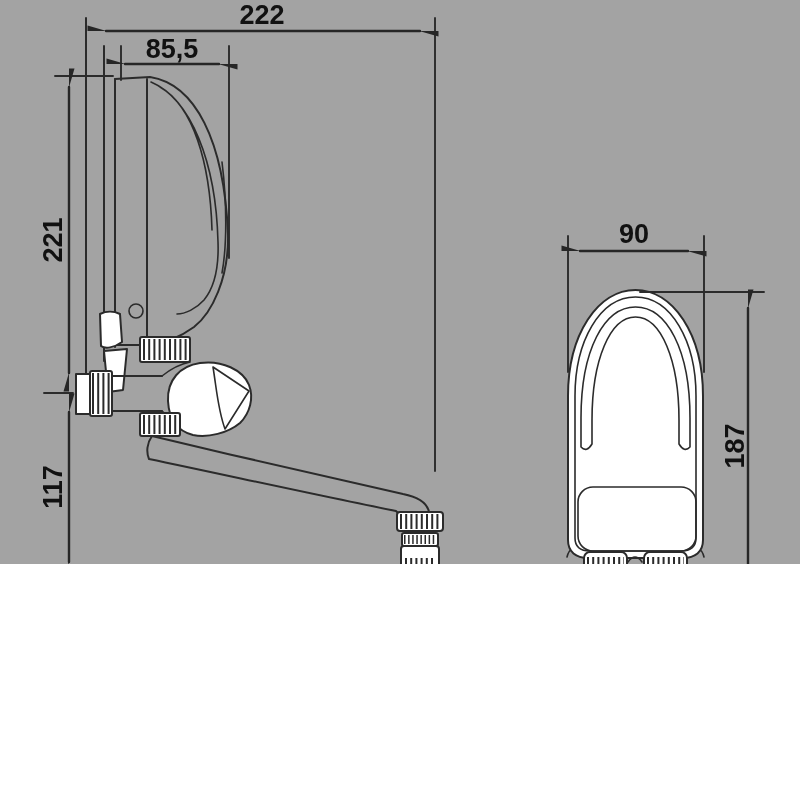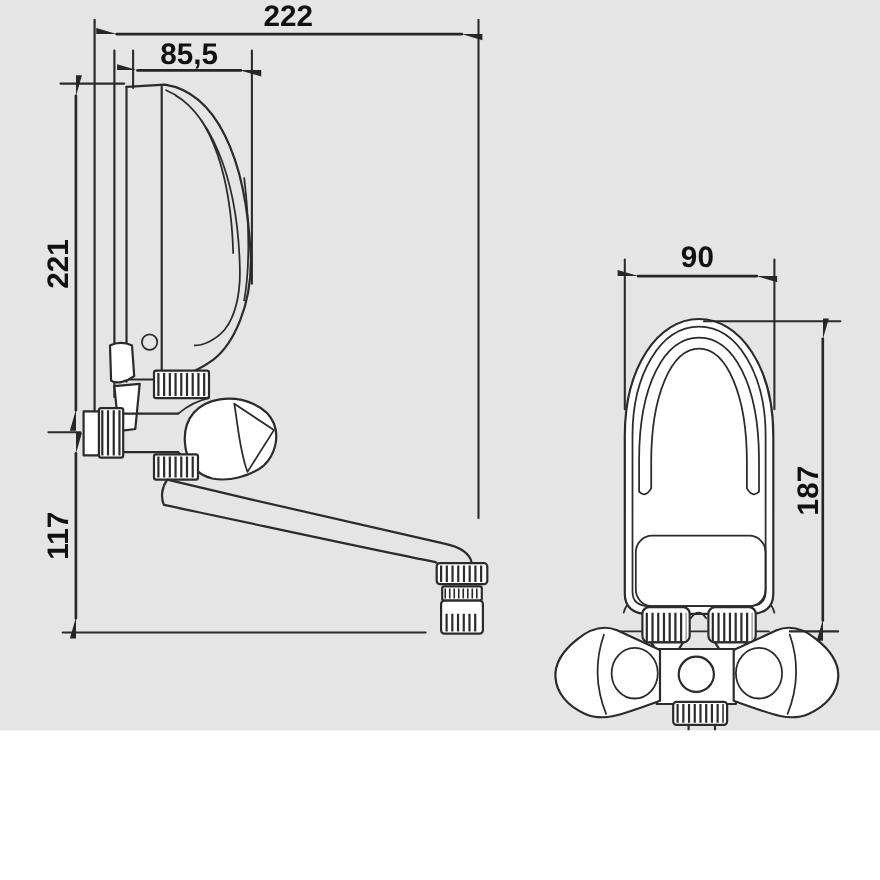--- a/index.html
+++ b/index.html
@@ -1,16 +1,16 @@
 <!DOCTYPE html>
 <html><head>
 <meta charset="utf-8">
 <style>
   html,body{margin:0;padding:0;background:#ffffff;}
-  .stage{position:relative;width:800px;height:664px;background:#e5e5e5;overflow:hidden;
+  .stage{position:relative;width:800px;height:564px;background:#a3a3a3;overflow:hidden;
          font-family:"Liberation Sans",sans-serif;}
   svg{position:absolute;left:0;top:0;}
   .ln{fill:none;stroke:#2b2b2b;stroke-width:2;stroke-linejoin:round;stroke-linecap:round;}
   .thin{stroke-width:1.6;}
   .dim{fill:none;stroke:#262626;stroke-width:2.4;stroke-linecap:round;}
   .ext{fill:none;stroke:#2b2b2b;stroke-width:1.9;stroke-linecap:round;}
   .wf{fill:#ffffff;stroke:#2b2b2b;stroke-width:2;stroke-linejoin:round;}
   .wn{fill:#ffffff;stroke:none;}
   .ribs{fill:none;stroke:#2b2b2b;stroke-dasharray:2 3.2;}
   .ribsfine{fill:none;stroke:#2b2b2b;stroke-dasharray:1.5 2.6;}

